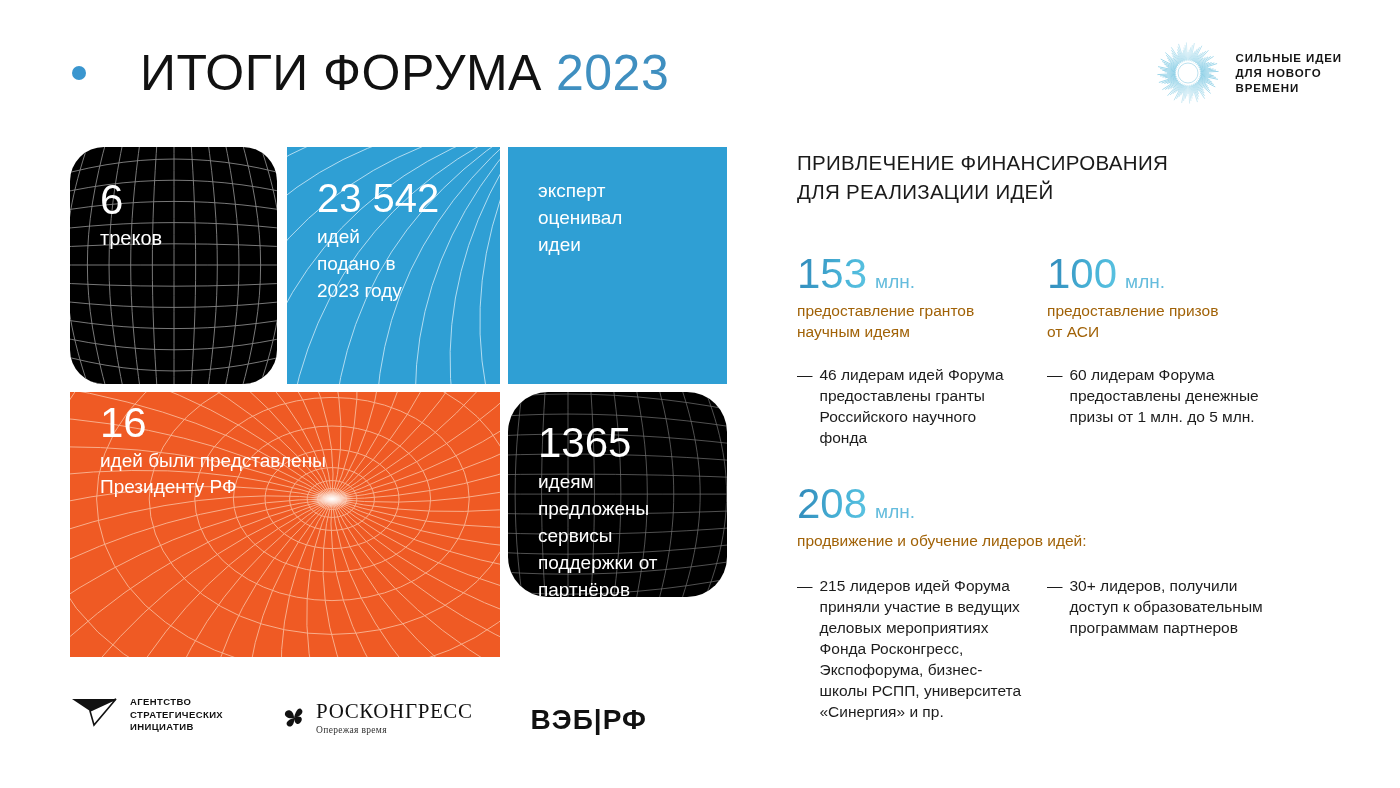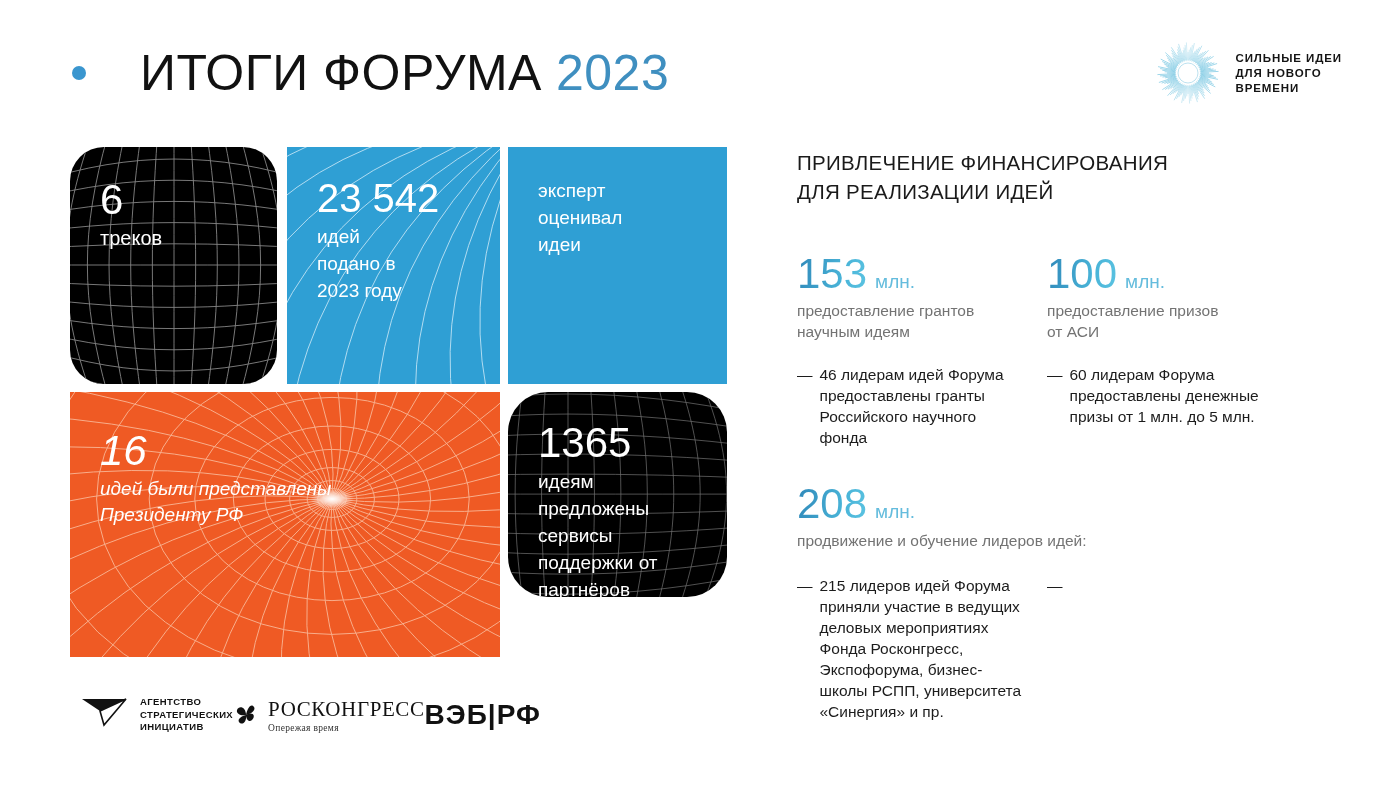--- a/index.html
+++ b/index.html
@@ -106,21 +106,21 @@
   .tile .art { position: absolute; inset: 0; z-index: 1; }
   .tile .art svg { width: 100%; height: 100%; display: block; }
 
   
   #tile-tracks   { left: 70px;  top: 147px; width: 207px; height: 237px; background: #000000; border-radius: 34px; }
   #tile-ideas    { left: 287px; top: 147px; width: 213px; height: 237px; background: #2f9fd4; }
   #tile-experts  { left: 508px; top: 147px; width: 219px; height: 237px; background: #2f9fd4; }
   #tile-president{ left: 70px;  top: 392px; width: 430px; height: 265px; background: #ef5a24; }
   #tile-services { left: 508px; top: 392px; width: 219px; height: 205px; background: #000000; border-radius: 40px; }
 
-  #tile-president .tile-inner { padding-top: 36px; font-style: italic; }
+  #tile-president .tile-inner { padding-top: 8px; }
   #tile-president .tile-caption { font-size: 19px; line-height: 26px; }
   #tile-services .tile-caption { font-size: 19px; line-height: 27px; }
   #tile-tracks .tile-inner { padding-top: 30px; }
   #tile-ideas .tile-number { font-size: 40px; }
   #tile-ideas .tile-caption { font-size: 19px; line-height: 27px; }
   #tile-experts .tile-caption { font-size: 19px; line-height: 27px; }
 
   
   #finance { position: absolute; left: 797px; top: 148px; width: 545px; }
 
@@ -154,21 +154,21 @@
     color: transparent;
   }
   .stat-unit {
     font-size: 19px;
     font-weight: 400;
     color: #64bcdd;
   }
   .stat-desc {
     font-size: 15.5px;
     line-height: 21px;
-    color: #737373;
+    color: #a16207;
     white-space: pre-line;
   }
   .stat-note {
     margin-top: 22px;
     font-size: 15.5px;
     line-height: 21px;
     color: #1c1c1c;
     display: flex;
     gap: 7px;
   }
@@ -177,23 +177,24 @@
 
   #finance-block-1 { margin-top: 44px; }
   #finance-block-2 { margin-top: 32px; }
   #finance-block-2 .stat-desc { margin-bottom: 0; }
   #finance-block-2 .notes-row { display: flex; margin-top: 24px; }
   #finance-block-2 .notes-row .stat-note { margin-top: 0; }
 
   
   #footer-logos {
     position: absolute;
-    left: 80px; top: 695px;
+    left: 70px; top: 695px;
     display: flex;
-    align-items: center;
+    align-items: flex-end;
+    gap: 58px;
   }
   .footer-logo { display: flex; align-items: center; gap: 8px; }
 
   #logo-asi-text {
     font-size: 9.5px;
     font-weight: bold;
     line-height: 12.5px;
     letter-spacing: 0.4px;
     color: #111;
     text-transform: uppercase;
@@ -680,20 +681,23 @@
 деловых мероприятиях
 Фонда Росконгресс,
 Экспофорума, бизнес-
 школы РСПП, университета
 «Синергия» и пр.</span>
           </div>
         </div>
         <div class="stat-col right">
           <div class="stat-note">
             <span class="dash">—</span>
+            <span class="note-text">30+ лидеров, получили
+доступ к образовательным
+программам партнеров</span>
           </div>
         </div>
       </div>
     </div>
   </div>
 
   <div id="footer-logos">
 
     <div class="footer-logo">
       <svg width="52" height="40" viewBox="0 0 52 40" aria-hidden="true">

